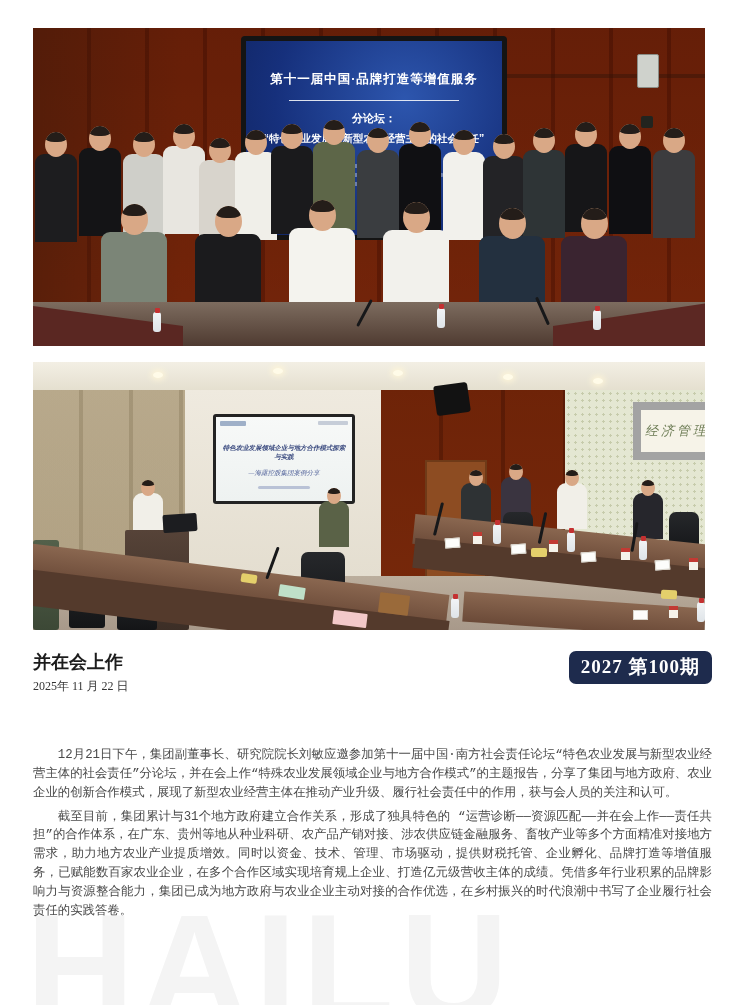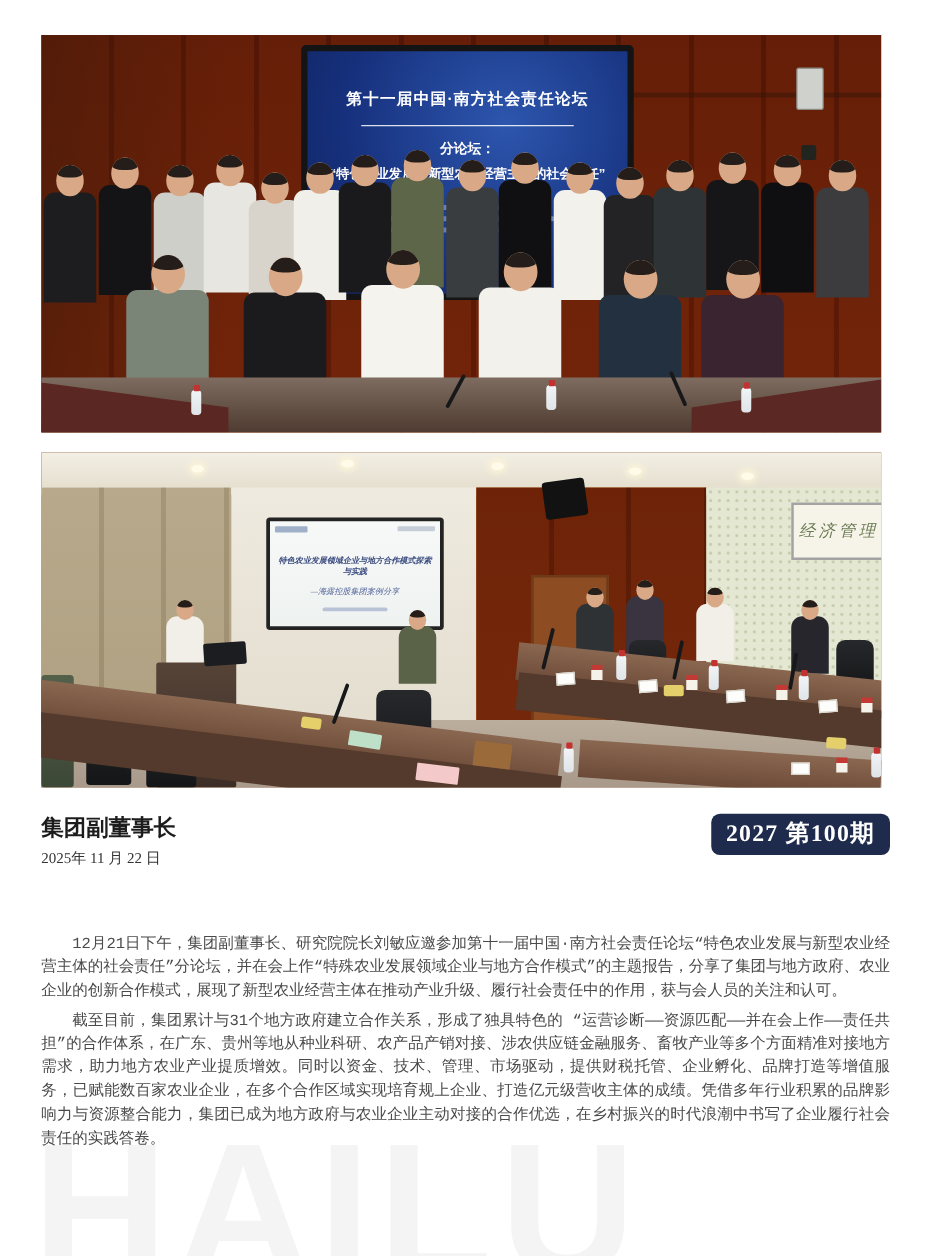--- a/index.html
+++ b/index.html
@@ -57,21 +57,21 @@
   .p2-wall-left{left:0;top:28px;width:152px;height:200px;
     background:repeating-linear-gradient(90deg,#d9d0bd 0 46px,#c2b8a2 46px 50px),linear-gradient(#d8cfbc,#cfc5b0);
     background-blend-mode:multiply;}
   .p2-column{left:152px;top:28px;width:196px;height:186px;background:linear-gradient(#efeadf,#e4ded0);}
   .p2-wood-right{left:348px;top:28px;width:184px;height:206px;
     background:repeating-linear-gradient(90deg,#aa6130 0 58px,#8b4a21 58px 62px),linear-gradient(#a55d2c,#b16836);
     background-blend-mode:multiply;}
   .p2-door{left:392px;top:98px;width:58px;height:118px;background:#8d4c22;border:2px solid #6f3a18;}
   .p2-green{left:532px;top:28px;width:140px;height:206px;background:#e4e7d2;
     background-image:radial-gradient(#c6cbab 1px,transparent 1.3px);background-size:7px 7px;}
-  .p2-frame{left:600px;top:40px;width:72px;height:42px;background:#f6f3e8;border:2px solid #a3a3a3;
+  .p2-frame{left:600px;top:40px;width:72px;height:42px;background:#f6f3e8;border:8px solid #a3a3a3;
     display:flex;align-items:center;justify-content:center;z-index:2;}
   .p2-frame-text{font-family:"Liberation Serif",serif;font-size:13px;color:#6a7a52;font-style:italic;letter-spacing:3px;}
   .p2-speakerbox{left:402px;top:22px;width:34px;height:30px;background:#121212;border-radius:3px;transform:rotate(-8deg);z-index:2;}
   .p2-floor{left:0;top:214px;width:672px;height:54px;background:linear-gradient(#bbae9d,#a8998a);}
   .slide{left:180px;top:52px;width:142px;height:90px;background:#232323;border-radius:3px;padding:3px;box-sizing:border-box;z-index:3;}
   .slide-inner{width:100%;height:100%;background:linear-gradient(#f7f9f8,#eef2f1);position:relative;overflow:hidden;text-align:center;}
   .slide-logo{position:absolute;left:4px;top:4px;width:26px;height:5px;background:#9fb0c8;border-radius:1px;}
   .slide-corner{position:absolute;right:4px;top:4px;width:30px;height:4px;background:#c6cdd8;border-radius:1px;}
   .slide-line1{margin-top:26px;font-family:"Liberation Serif",serif;font-style:italic;font-weight:bold;
     font-size:7px;color:#3c4c80;transform:scale(.92);}
@@ -109,21 +109,21 @@
 
   <div class="abs photo" id="photo1">
     <div class="abs p1-wall"></div>
     <div class="abs p1-wall-shade-l"></div>
     <div class="abs p1-groove"></div>
     <div class="abs p1-device"></div>
     <div class="abs p1-device2"></div>
 
     <div class="abs screen">
       <div class="screen-inner">
-        <div class="screen-title">第十一届中国·南方社会责任论坛</div>
+        <div class="screen-title">第十一届中国·品牌打造等增值服务</div>
         <div class="screen-divider"></div>
         <div class="screen-sublabel">分论坛：</div>
         <div class="screen-subquote">“特色农业发展与新型农业经营主体的社会责任”</div>
         <div class="screen-note" style="width:120px;margin-top:18px;"></div>
         <div class="screen-note" style="width:140px;"></div>
         <div class="screen-note" style="width:128px;"></div>
       </div>
     </div>
 
     <div id="p1-back" class="abs p1-people-back" style="left:0;top:0;width:672px;height:318px;">
@@ -322,21 +322,21 @@
     <div class="tissue" style="left:208px;top:212px;transform:rotate(8deg);"></div>
     <div class="paper" style="left:246px;top:224px;width:26px;height:12px;background:#bfe0c8;transform:rotate(9deg);"></div>
     <div class="paper" style="left:300px;top:250px;width:34px;height:14px;background:#f3c9c9;transform:rotate(7deg);"></div>
     <div class="paper" style="left:346px;top:232px;width:30px;height:20px;background:#9a6a3a;transform:rotate(7deg);"></div>
     <div class="mic" style="left:238px;top:184px;transform:rotate(20deg);height:34px;z-index:8;"></div>
     <div class="mic" style="left:404px;top:140px;transform:rotate(14deg);height:34px;z-index:8;"></div>
     <div class="mic" style="left:508px;top:150px;transform:rotate(12deg);height:32px;z-index:8;"></div>
     <div class="mic" style="left:600px;top:160px;transform:rotate(10deg);height:30px;z-index:8;"></div>
   </div>
 
-  <div class="abs dept">集团副董事长</div>
+  <div class="abs dept">并在会上作</div>
   <div class="abs date">2025年 11 月 22 日</div>
   <div class="abs badge">2027 第100期</div>
 
 
   <div class="abs article">
     <p>12月21日下午，集团副董事长、研究院院长刘敏应邀参加第十一届中国·南方社会责任论坛“特色农业发展与新型农业经营主体的社会责任”分论坛，并在会上作“特殊农业发展领域企业与地方合作模式”的主题报告，分享了集团与地方政府、农业企业的创新合作模式，展现了新型农业经营主体在推动产业升级、履行社会责任中的作用，获与会人员的关注和认可。</p>
     <p>截至目前，集团累计与31个地方政府建立合作关系，形成了独具特色的 “运营诊断——资源匹配——并在会上作——责任共担”的合作体系，在广东、贵州等地从种业科研、农产品产销对接、涉农供应链金融服务、畜牧产业等多个方面精准对接地方需求，助力地方农业产业提质增效。同时以资金、技术、管理、市场驱动，提供财税托管、企业孵化、品牌打造等增值服务，已赋能数百家农业企业，在多个合作区域实现培育规上企业、打造亿元级营收主体的成绩。凭借多年行业积累的品牌影响力与资源整合能力，集团已成为地方政府与农业企业主动对接的合作优选，在乡村振兴的时代浪潮中书写了企业履行社会责任的实践答卷。</p>
   </div>
 
 </div>

